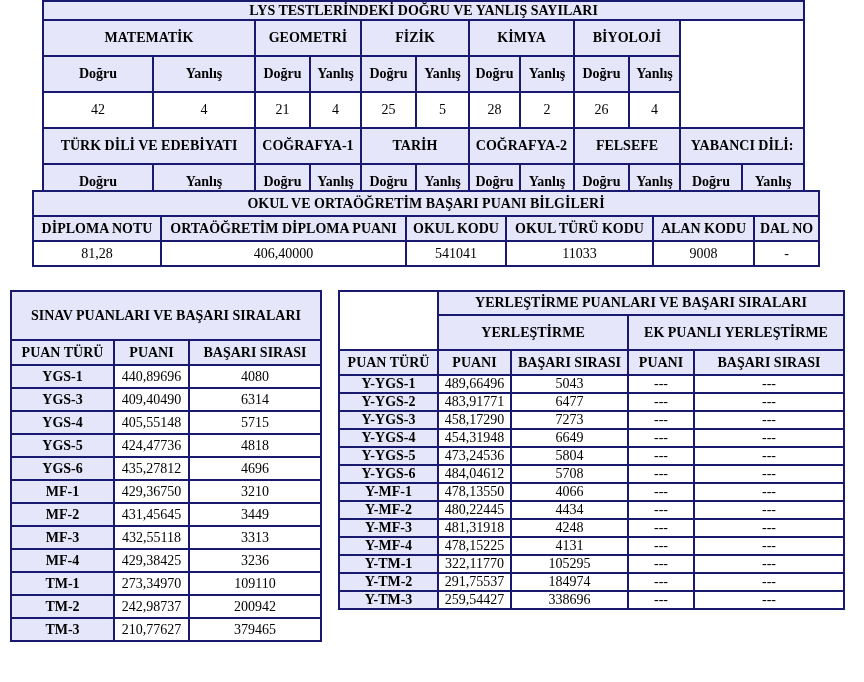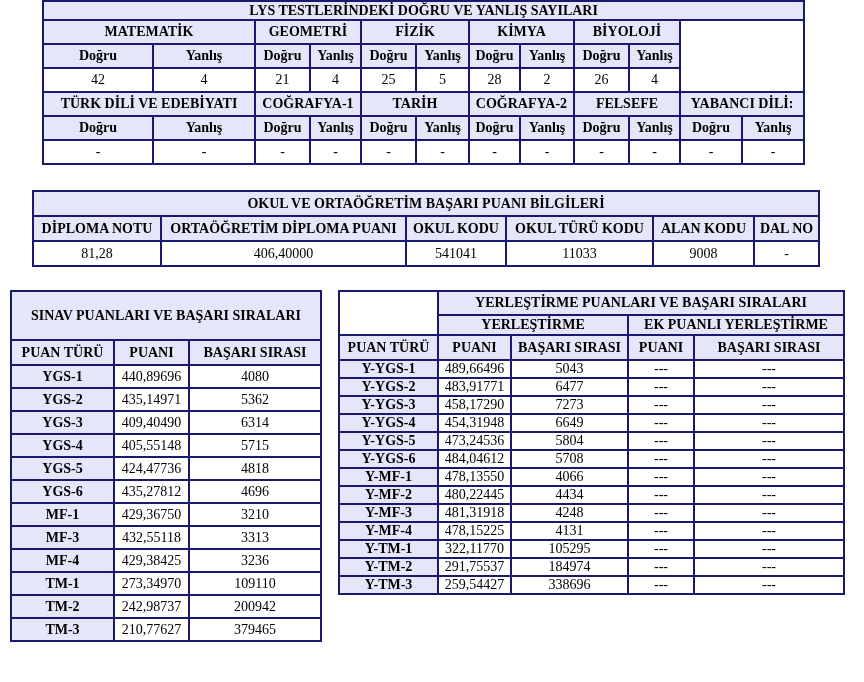--- a/index.html
+++ b/index.html
@@ -26,38 +26,38 @@
     padding: 0 2px;
     white-space: nowrap;
     overflow: hidden;
   }
   th { background: #e6e6fa; font-weight: 700; }
   td { background: #ffffff; font-weight: 400; }
   .empty-cell { background: #ffffff; }
 
   
   .lys { left: 42px; top: 0; width: 761px; }
-  .lys tr { height: 24px; }
+  .lys tr { height: 36px; }
   .lys tr.title-row { height: 19px; }
 
   
   .okul { left: 32px; top: 190px; width: 786px; }
   .okul tr { height: 25px; }
 
   
   .sinav { left: 10px; top: 290px; width: 310px; }
   .sinav tr { height: 23px; }
   .sinav tr.title-row { height: 49px; margin-top: 31px; }
   .sinav tr.header-row { height: 25px; }
 
   
   .yer { left: 338px; top: 290px; width: 505px; }
   .yer tr { height: 14px; }
   .yer tr.title-row { height: 24px; }
-  .yer tr.group-row { height: 20px; }
+  .yer tr.group-row { height: 35px; }
   .yer tr.header-row { height: 25px; }
 </style>
 </head>
 <body>
 
 <table class="lys">
   <colgroup>
     <col style="width:110px">
       <col style="width:102px">
       <col style="width:55px">
@@ -194,25 +194,20 @@
       <th>BAŞARI SIRASI</th>
     </tr>
   </thead>
   <tbody>
       <tr>
         <th>YGS-1</th>
         <td>440,89696</td>
         <td>4080</td>
       </tr>
       <tr>
-        <th>YGS-2</th>
-        <td>435,14971</td>
-        <td>5362</td>
-      </tr>
-      <tr>
         <th>YGS-3</th>
         <td>409,40490</td>
         <td>6314</td>
       </tr>
       <tr>
         <th>YGS-4</th>
         <td>405,55148</td>
         <td>5715</td>
       </tr>
       <tr>
@@ -222,20 +217,25 @@
       </tr>
       <tr>
         <th>YGS-6</th>
         <td>435,27812</td>
         <td>4696</td>
       </tr>
       <tr>
         <th>MF-1</th>
         <td>429,36750</td>
         <td>3210</td>
+      </tr>
+      <tr>
+        <th>MF-2</th>
+        <td>431,45645</td>
+        <td>3449</td>
       </tr>
       <tr>
         <th>MF-3</th>
         <td>432,55118</td>
         <td>3313</td>
       </tr>
       <tr>
         <th>MF-4</th>
         <td>429,38425</td>
         <td>3236</td>

